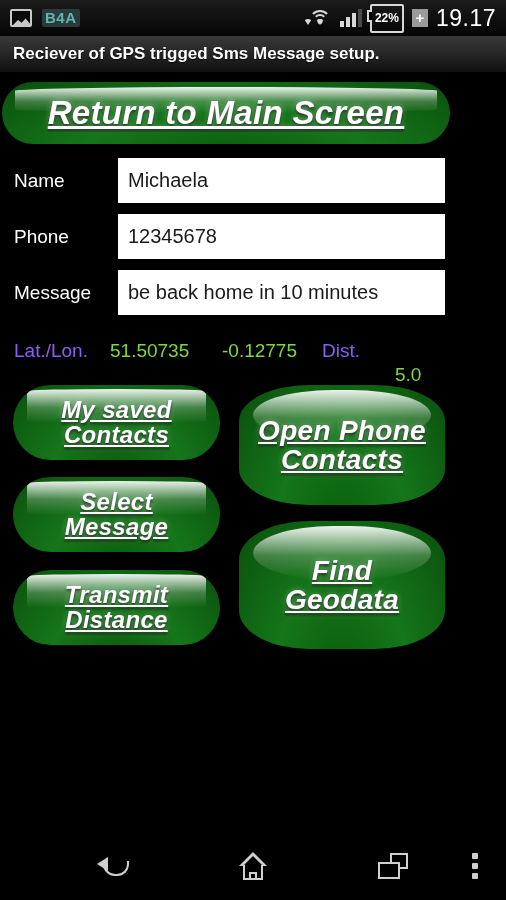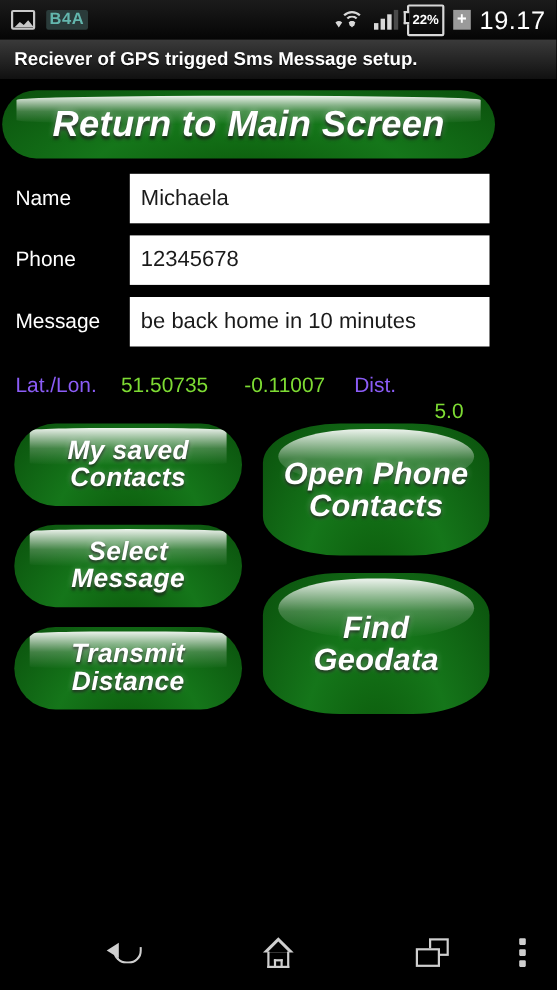--- a/index.html
+++ b/index.html
@@ -90,20 +90,21 @@
     display:flex; align-items:center; justify-content:center;
     text-align:center; cursor:pointer; overflow:hidden;
     box-shadow:0 2px 6px rgba(0,0,0,.9);
   }
   .gbtn .lbl{
     position:relative; z-index:3;
     color:#fff; font-weight:bold; font-style:italic;
     line-height:1.04; letter-spacing:.3px;
     text-shadow:0 0 6px rgba(255,255,255,.35), 0 2px 3px rgba(0,0,0,.85);
     white-space:nowrap;
+    text-decoration:underline;
   }
   .gbtn .gloss{
     position:absolute; z-index:2; left:7%; right:7%; top:5%; height:45%;
     background:linear-gradient(rgba(255,255,255,.92), rgba(255,255,255,.22) 55%, rgba(255,255,255,0));
     border-radius:50%/60%;
     pointer-events:none;
   }
   .gbtn.pill{ border-radius:999px; }
   .gbtn.pill .gloss{ border-radius:999px/70%; }
 
@@ -253,21 +254,21 @@
     <input class="field" type="text" value="12345678" style="">
   </div>
   <div class="row" id="row-message">
     <div class="flabel">Message</div>
     <input class="field" type="text" value="be back home in 10 minutes" style="">
   </div>
 
   <div id="coords">
     <span class="w c1">Lat./Lon.</span>
     <span class="g c2">51.50735</span>
-    <span class="g c3">-0.11007</span>
+    <span class="g c3">-0.12775</span>
     <span class="w c4">Dist.</span>
     <span class="g c5">5.0</span>
   </div>
 
   <div class="gbtn pill" id="btn-saved">
     <div class="gloss"></div>
     <div class="lbl">
       <div>My saved</div>
       <div>Contacts</div>
     </div>

